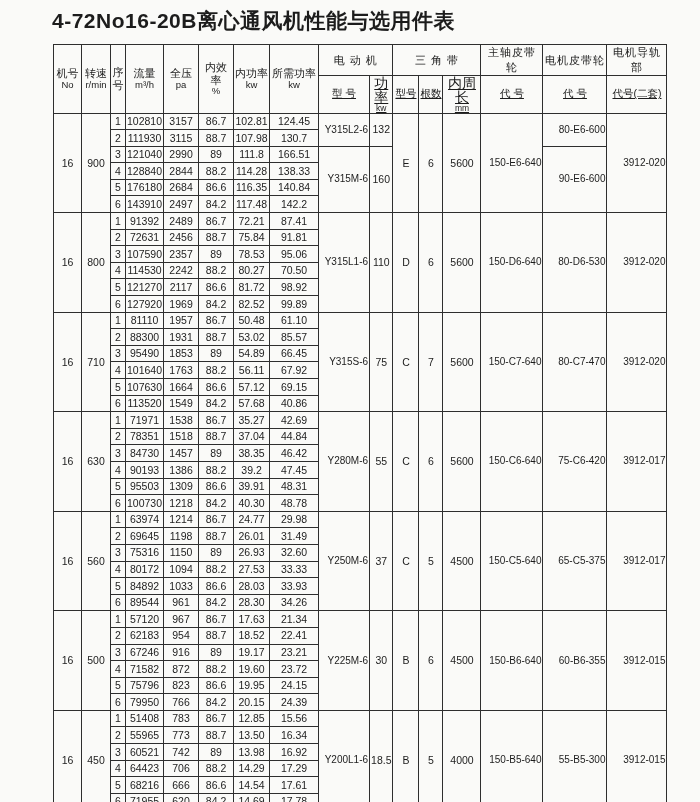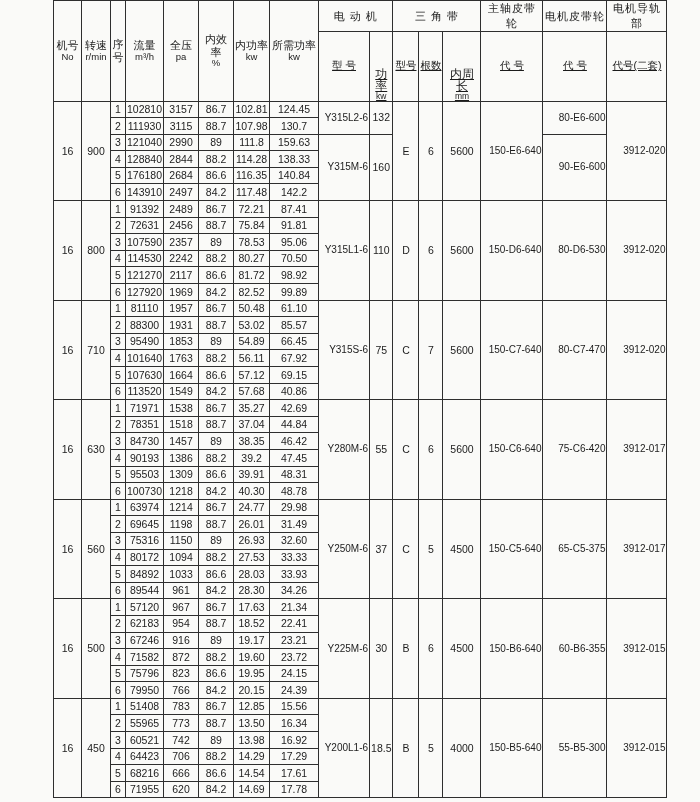--- a/index.html
+++ b/index.html
@@ -28,34 +28,35 @@
     text-align: center;
     vertical-align: middle;
     padding: 0 1px;
     overflow: hidden;
   }
   .spec thead th { font-weight: normal; }
   .h-top { height: 22px; font-size: 11px; letter-spacing: 1px; }
   .h-sub { height: 31px; font-size: 10.5px; text-decoration: underline; }
   .h-zh   { font-size: 11px; line-height: 1.15; }
   .h-unit { font-size: 9.5px; line-height: 1.1; }
-  .h-stack .h-zh   { font-size: 12px; line-height: 1; margin-top: 36px; }
+  .h-stack .h-zh   { font-size: 14px; line-height: 1; }
   .h-stack .h-unit { font-size: 8.5px; line-height: 1; }
   .spec tbody td {
     font-size: 10.5px;
     height: 15.6px;
     line-height: 1.0;
     white-space: nowrap;
   }
   .spec tbody td.code { font-size: 10px; text-align: right; }
 </style>
 </head>
 <body>
 
 <div class="page">
+  <div class="title">4-72No16-20B离心通风机性能与选用件表</div>
 
   <table class="spec">
     <colgroup>
       <col style="width:28px">
         <col style="width:29px">
         <col style="width:15px">
       <col style="width:37px">
         <col style="width:35px">
         <col style="width:35px">
       <col style="width:36px">
@@ -152,21 +153,21 @@
           <td>88.7</td>
           <td>107.98</td>
           <td>130.7</td>
         </tr>
         <tr>
           <td>3</td>
           <td>121040</td>
           <td>2990</td>
           <td>89</td>
           <td>111.8</td>
-          <td>159.63</td>
+          <td>166.51</td>
           <td rowspan="4" class="code">Y315M-6</td>
           <td rowspan="4">160</td>
           <td rowspan="4" class="code">90-E6-600</td>
         </tr>
         <tr>
           <td>4</td>
           <td>128840</td>
           <td>2844</td>
           <td>88.2</td>
           <td>114.28</td>

